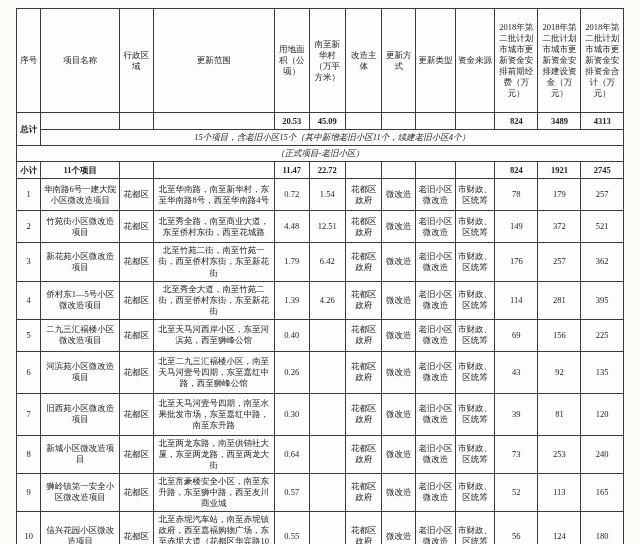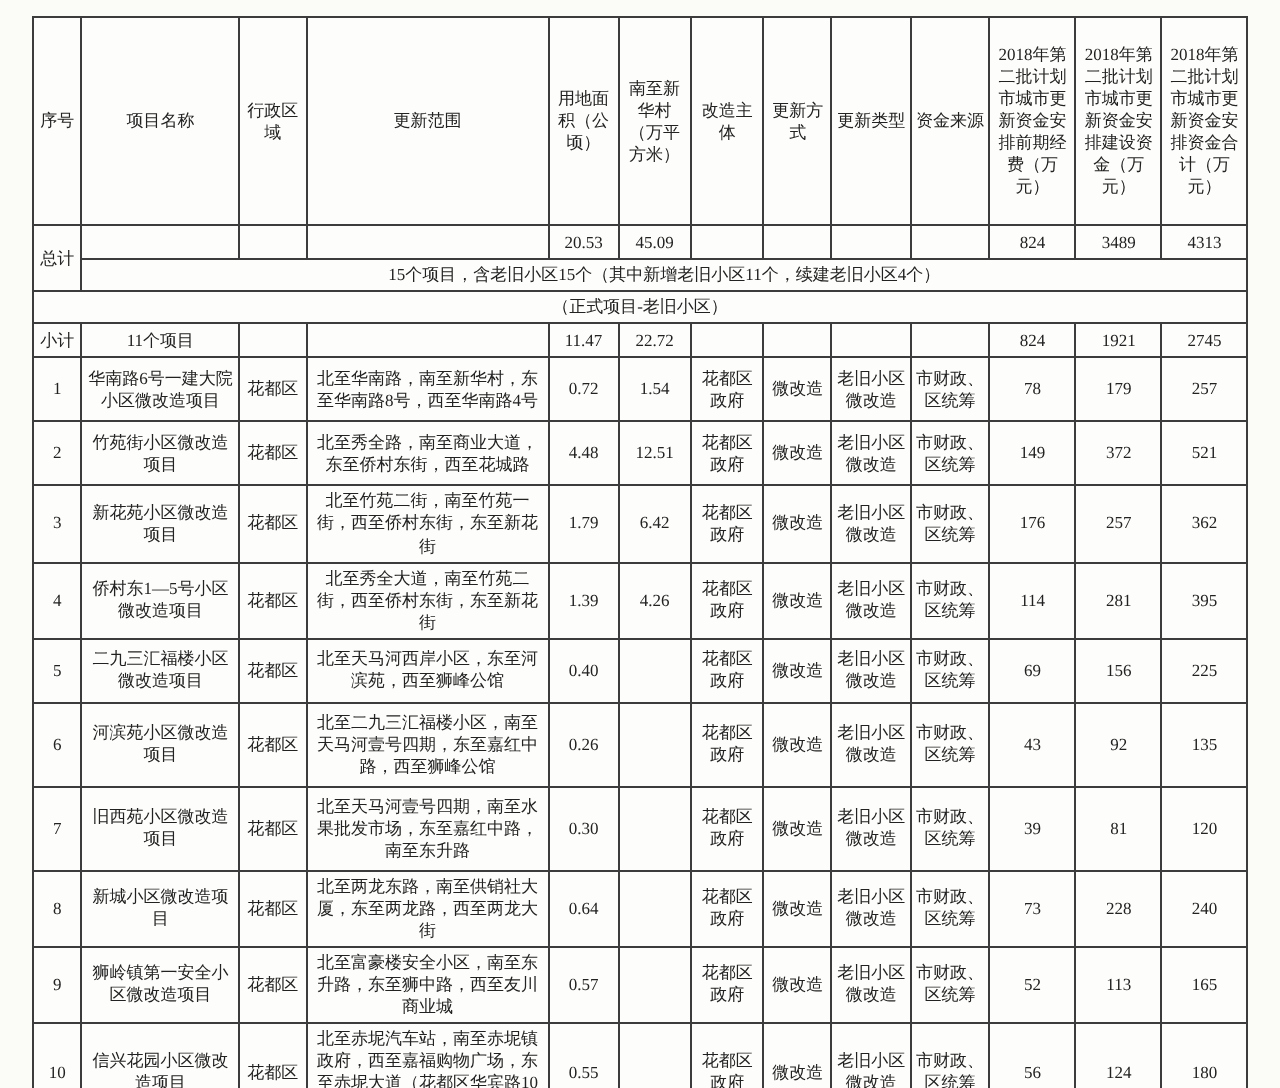--- a/index.html
+++ b/index.html
@@ -38,22 +38,22 @@
     text-align: center;
     vertical-align: middle;
     word-break: break-all;
     color: #222;
   }
   table.plan th {
     font-weight: normal;
     padding: 13px 1px;
   }
   td.l { text-align: left; padding-left: 4px; }
-  tr.total-main td, tr.subtotal td { height: 17px; }
-  tr.note-row td, tr.section-row td { height: 15px; }
+  tr.total-main td, tr.subtotal td { height: 17px; font-weight: bold; }
+  tr.note-row td, tr.section-row td { height: 15px; font-style: italic; }
   tr.data-row td { height: 32px; }
   tr.data-row.tall td { height: 42px; }
 </style>
 </head>
 <body>
 
 <div class="page">
 
   <table class="plan">
     <colgroup>
@@ -235,21 +235,21 @@
           <td class="l">新城小区微改造项目</td>
           <td>花都区</td>
           <td class="l">北至两龙东路，南至供销社大厦，东至两龙路，西至两龙大街</td>
           <td>0.64</td>
           <td></td>
           <td>花都区政府</td>
           <td>微改造</td>
           <td>老旧小区微改造</td>
           <td>市财政、区统筹</td>
           <td>73</td>
-          <td>228</td>
+          <td>253</td>
           <td>240</td>
         </tr>
         <tr class="data-row">
           <td>9</td>
           <td class="l">狮岭镇第一安全小区微改造项目</td>
           <td>花都区</td>
           <td class="l">北至富豪楼安全小区，南至东升路，东至狮中路，西至友川商业城</td>
           <td>0.57</td>
           <td></td>
           <td>花都区政府</td>

